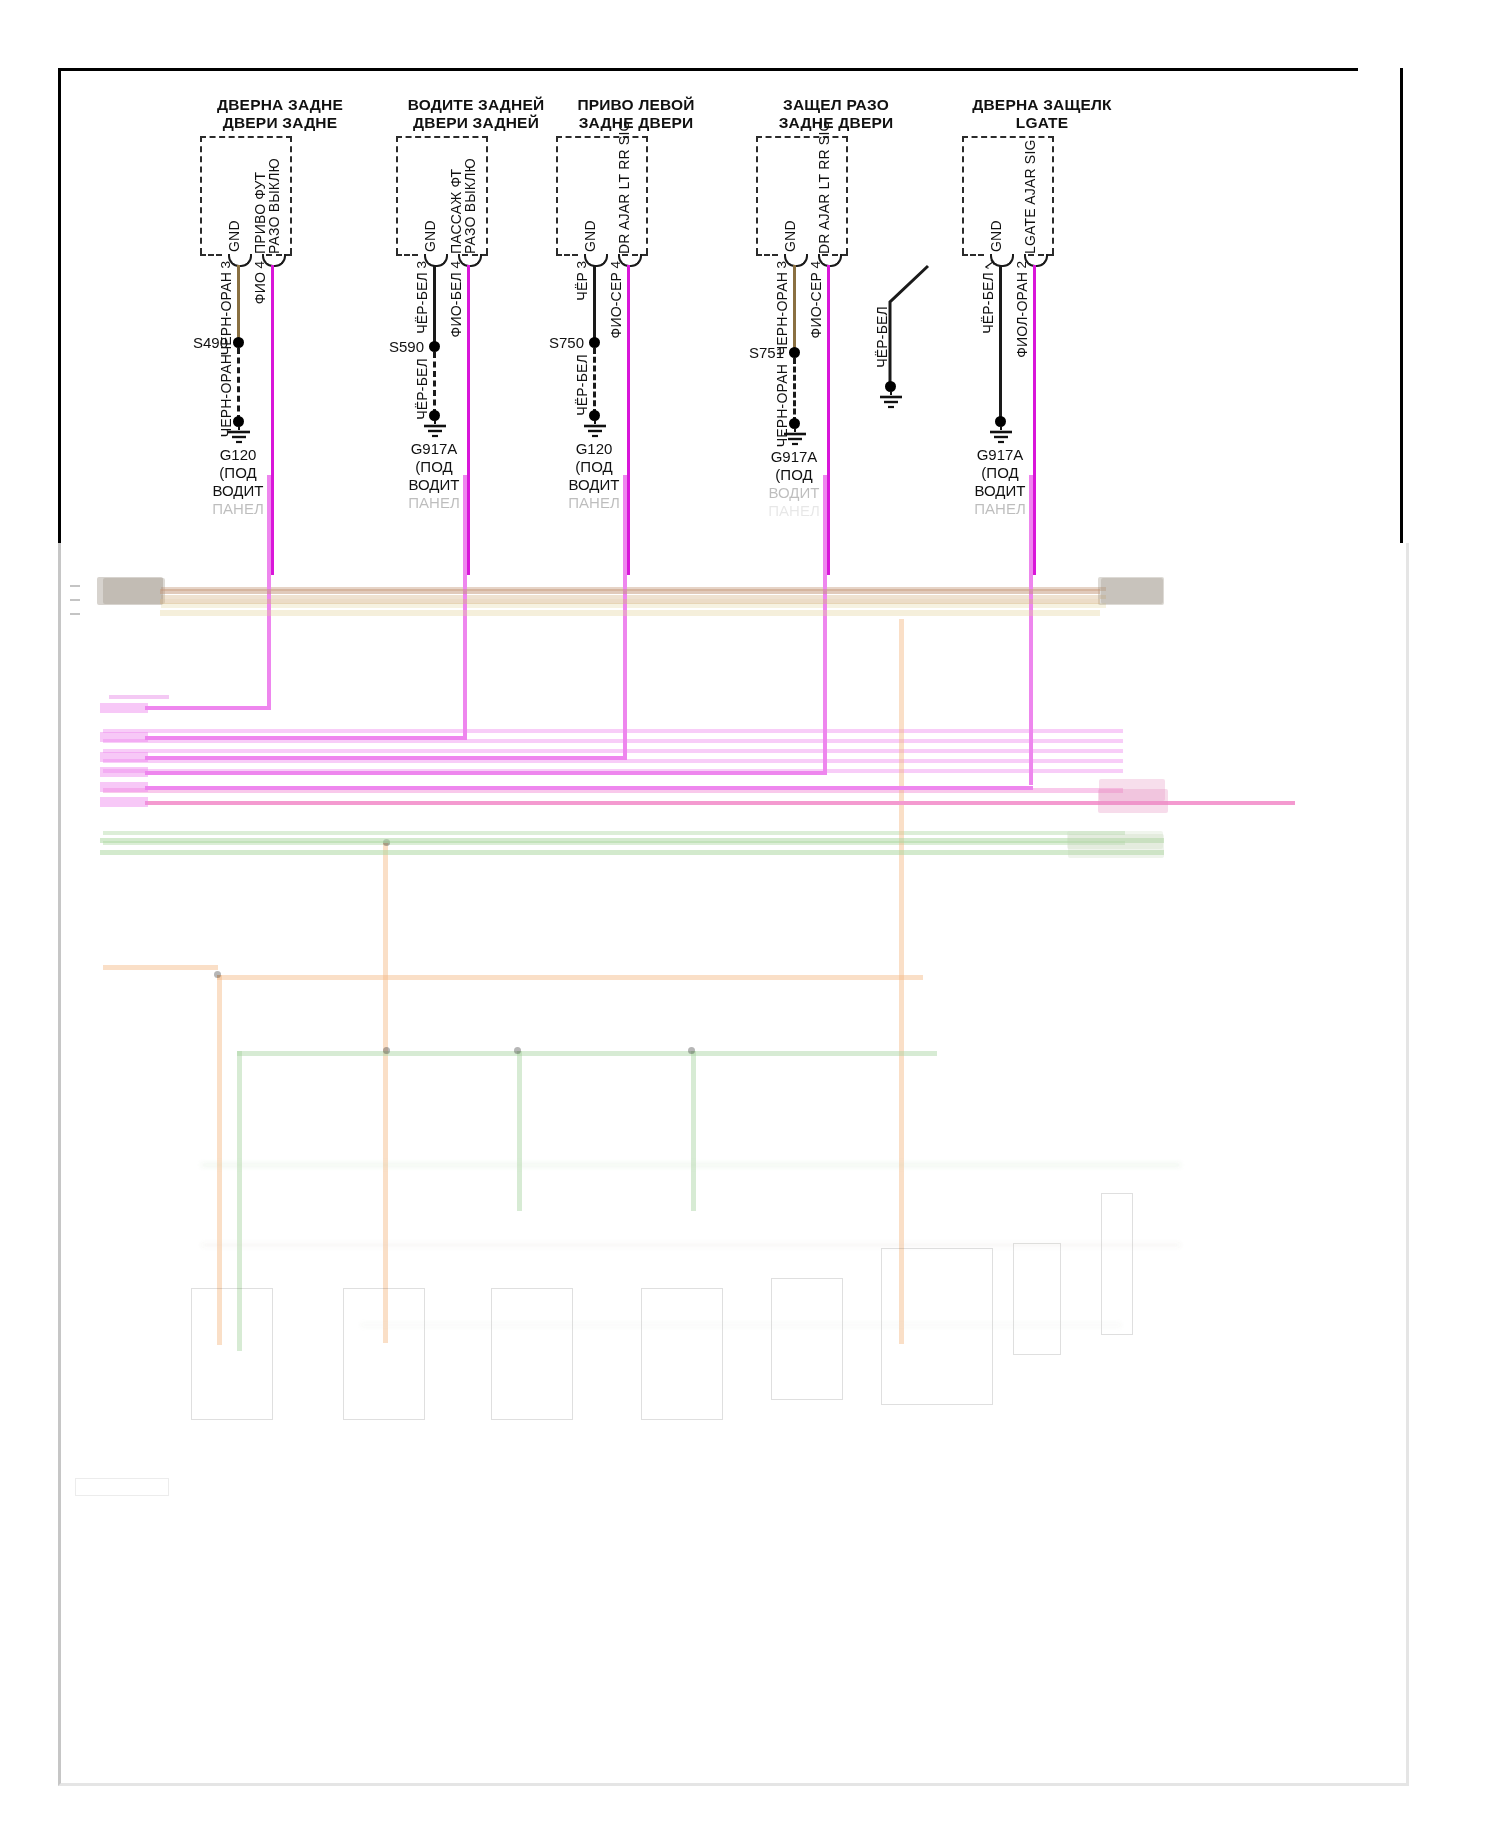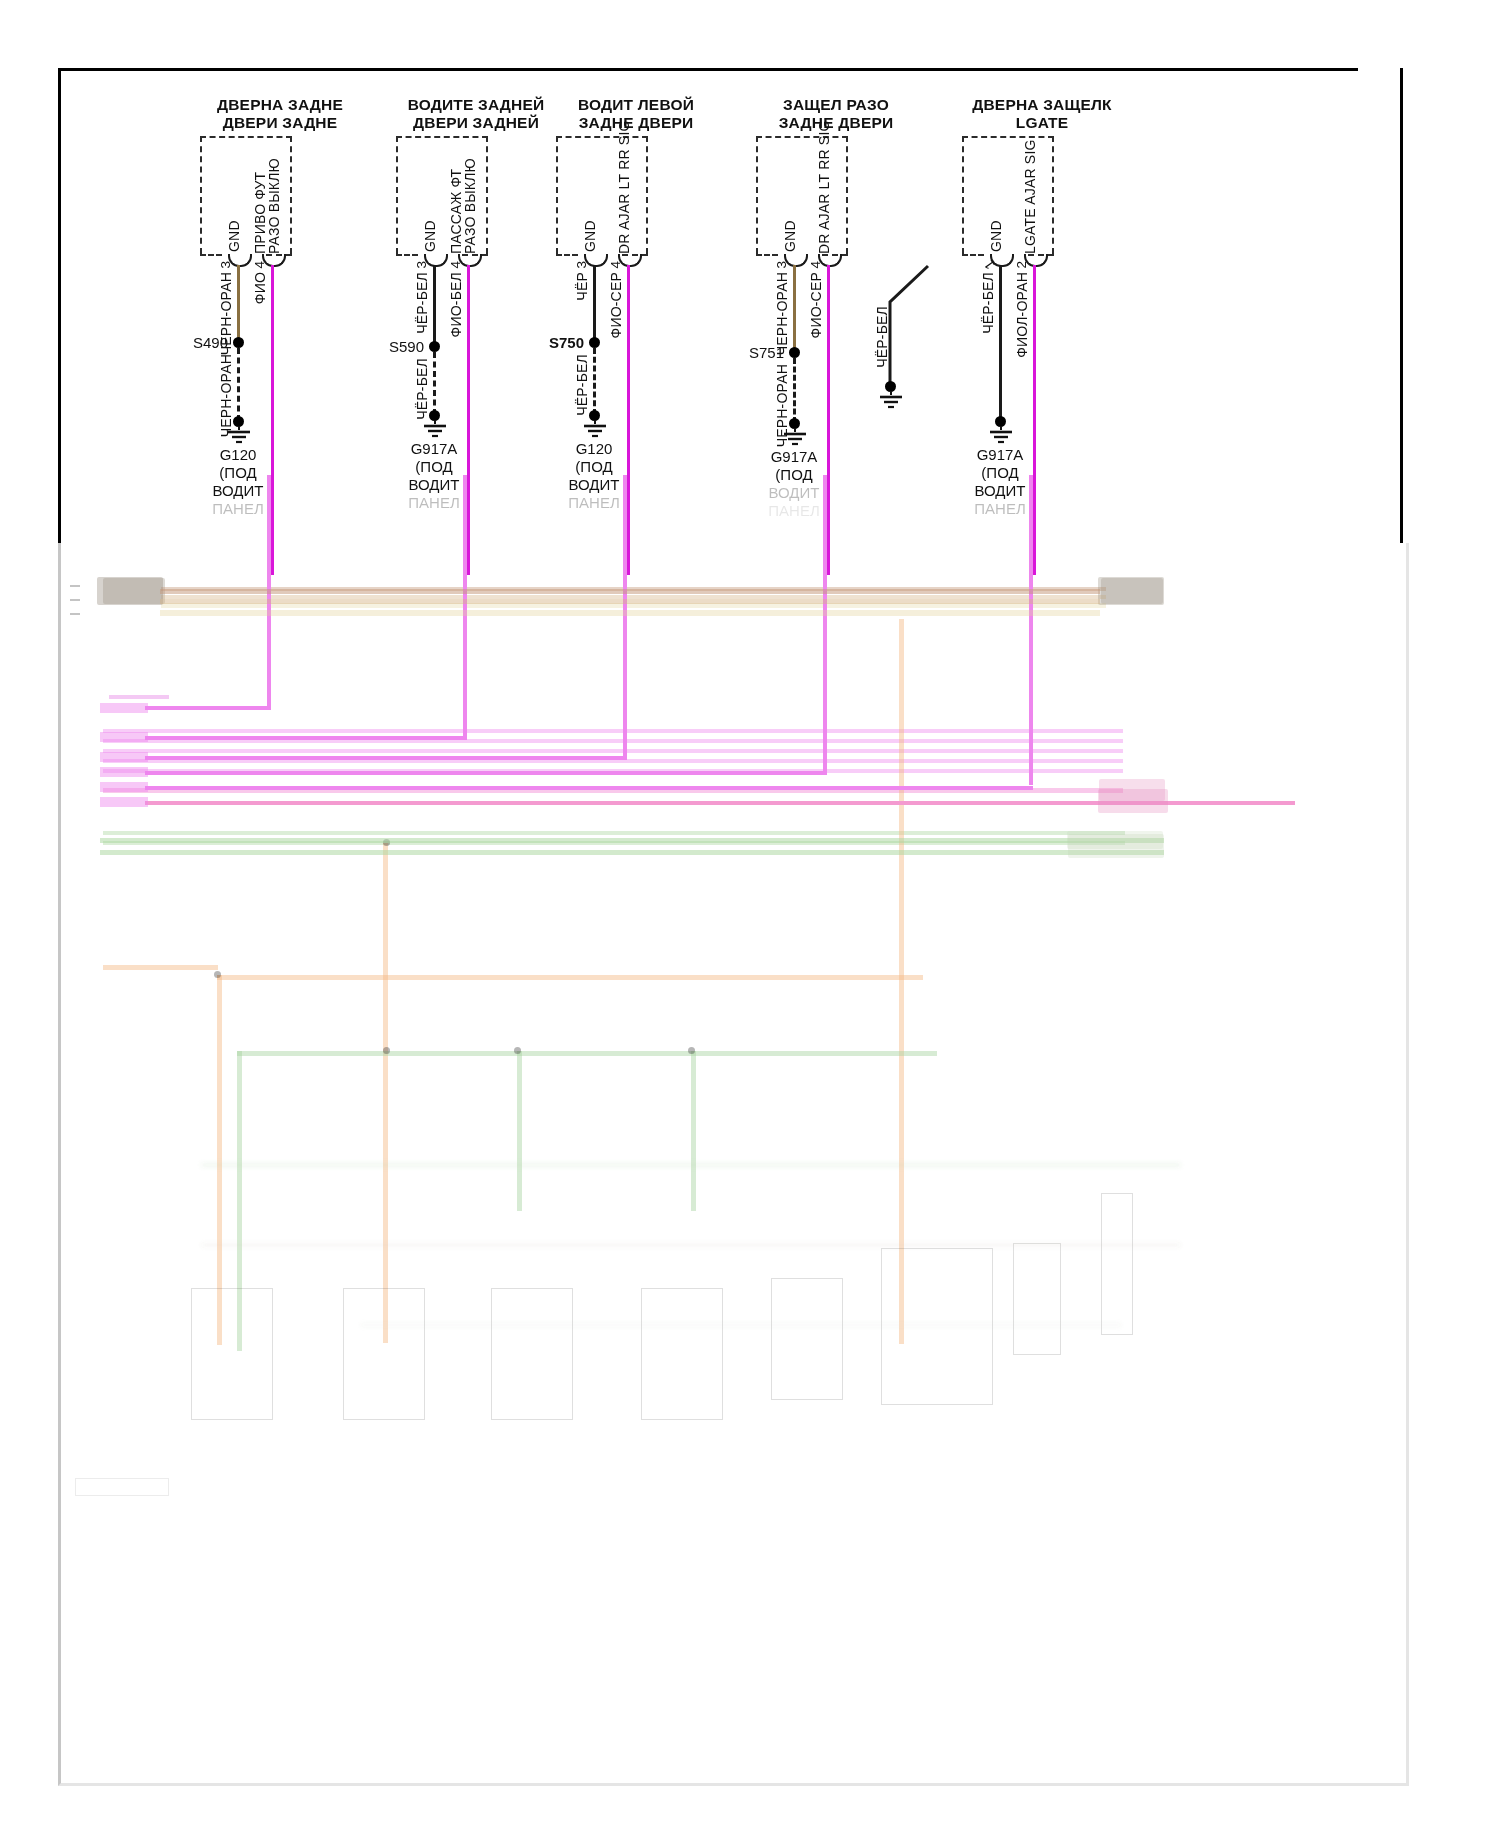--- a/index.html
+++ b/index.html
@@ -199,42 +199,42 @@
     <div class="gndtxt" style="left:-22px;top:344px;">
       <div>G917A</div>
       <div>(ПОД</div>
       <div>ВОДИТ</div>
       <div class="fade1">ПАНЕЛ</div>
     </div>
   </div>
 
   <div class="blk" style="left:556px;top:96px;width:92px;">
     <div class="blk-title">
-      <div>ВОДИТ ЛЕВОЙ</div>
+      <div>ПРИВО ЛЕВОЙ</div>
       <div>ЗАДНЕ ДВЕРИ</div>
     </div>
     <div class="blk-box" style="left:0;width:92px;height:118px;"></div>
     <div class="blk-box-bl" style="left:0;top:158px;width:22px;"></div>
     <div class="blk-box-br" style="left:66px;top:158px;width:26px;"></div>
 
     <div class="pinlabel" style="left:26px;top:86px;height:70px;">GND</div>
     <div class="pinlabel" style="left:60px;top:26px;height:132px;">DR AJAR LT RR SIG</div>
 
     <div class="pincup" style="left:28px;top:158px;"></div>
     <div class="pincup" style="left:62px;top:158px;"></div>
     <div class="pinnum" style="left:18px;top:165px;">3</div>
     <div class="pinnum" style="left:52px;top:165px;">4</div>
 
     <div class="wire" style="left:37px;top:169px;height:76px;background:#1a1a1a;"></div>
     <div class="wire" style="left:71px;top:169px;height:310px;background:#d916d9;"></div>
     <div class="wirelabel" style="left:18px;top:176px;">ЧЁР</div>
     <div class="wirelabel" style="left:52px;top:176px;">ФИО-СЕР</div>
 
     <div class="dot" style="left:33px;top:241px;"></div>
-    <div class="splicetag" style="left:-48px;top:238px;width:76px;font-weight:bold;">S750</div>
+    <div class="splicetag" style="left:-48px;top:238px;width:76px;">S750</div>
 
     <div class="dashwire" style="left:37px;top:252px;height:67px;"></div>
     <div class="wirelabel" style="left:18px;top:258px;">ЧЁР-БЕЛ</div>
     <div class="dot" style="left:33px;top:314px;"></div>
     <svg class="gnd" style="left:24px;top:324px;" viewBox="0 0 30 22">
       <line x1="15" y1="0" x2="15" y2="4" stroke="#111" stroke-width="2"></line>
       <line x1="4" y1="6" x2="26" y2="6" stroke="#111" stroke-width="2.6"></line>
       <line x1="8" y1="11" x2="22" y2="11" stroke="#111" stroke-width="2.4"></line>
       <line x1="12" y1="16" x2="18" y2="16" stroke="#111" stroke-width="2.2"></line>
     </svg>

